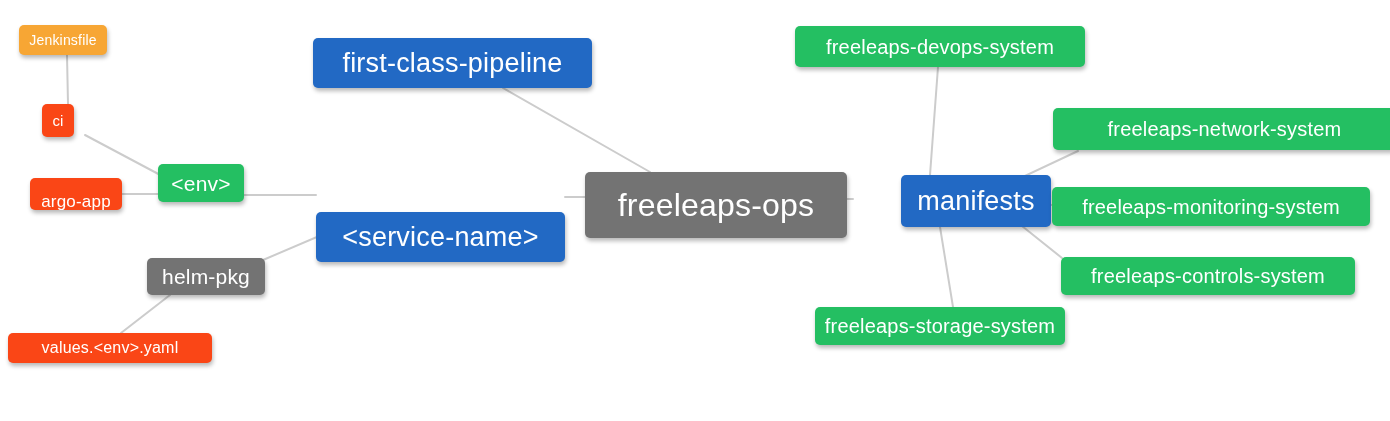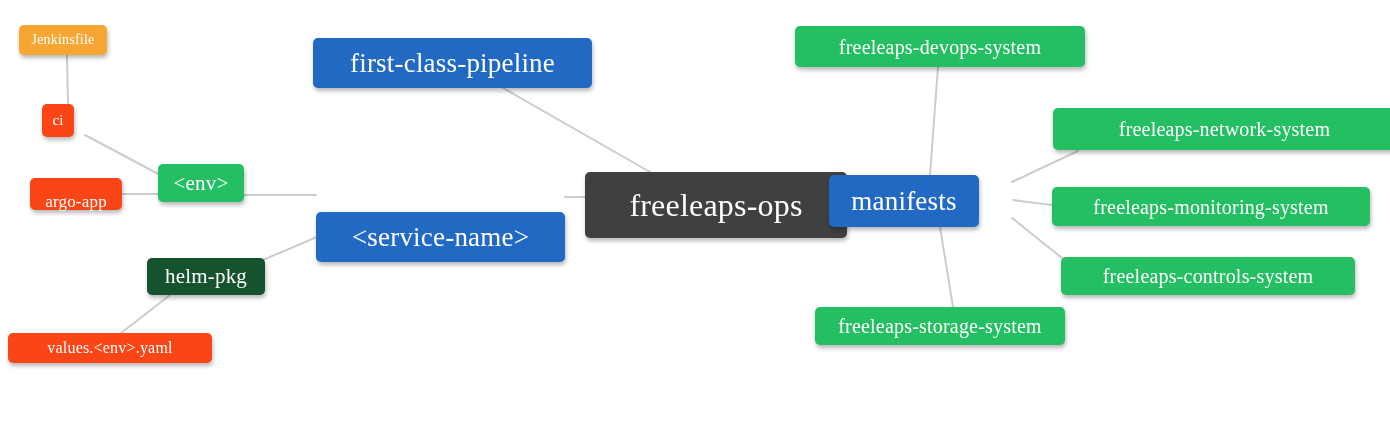--- a/index.html
+++ b/index.html
@@ -7,21 +7,20 @@
     padding: 0;
     background: #ffffff;
     font-family: "Liberation Sans", sans-serif;
   }
   #mindmap {
     position: relative;
     width: 1390px;
     height: 421px;
     background: #ffffff;
     overflow: hidden;
-    font-family: Liberation Serif, serif;
   }
   #edges {
     position: absolute;
     left: 0;
     top: 0;
     width: 1390px;
     height: 421px;
   }
   .node {
     position: absolute;
@@ -64,36 +63,36 @@
       </div>
       <div class="node" style="left: 42px; top: 104px; width: 32px; height: 33px; background: rgb(250, 70, 22); font-size: 15px;">
         <span>ci</span>
       </div>
       <div class="node" style="left: 30px; top: 178px; width: 92px; height: 32px; background: rgb(250, 70, 22); font-size: 17px; align-items: flex-end;">
         <span>argo-app</span>
       </div>
       <div class="node" style="left: 158px; top: 164px; width: 86px; height: 38px; background: rgb(36, 191, 98); font-size: 21px;">
         <span>&lt;env&gt;</span>
       </div>
-      <div class="node" style="left: 147px; top: 258px; width: 118px; height: 37px; background: #14532d; font-size: 21px;">
+      <div class="node" style="left: 147px; top: 258px; width: 118px; height: 37px; background: #737373; font-size: 21px;">
         <span>helm-pkg</span>
       </div>
       <div class="node" style="left: 8px; top: 333px; width: 204px; height: 30px; background: rgb(250, 70, 22); font-size: 16px;">
         <span>values.&lt;env&gt;.yaml</span>
       </div>
       <div class="node" style="left: 313px; top: 38px; width: 279px; height: 50px; background: rgb(34, 105, 196); font-size: 27px;">
         <span>first-class-pipeline</span>
       </div>
       <div class="node" style="left: 316px; top: 172px; width: 249px; height: 50px; background: rgb(34, 105, 196); font-size: 27px; margin-top: 40px;">
         <span>&lt;service-name&gt;</span>
       </div>
-      <div class="node" style="left: 585px; top: 172px; width: 262px; height: 66px; background: #404040; font-size: 32px;">
+      <div class="node" style="left: 585px; top: 172px; width: 262px; height: 66px; background: #737373; font-size: 32px;">
         <span>freeleaps-ops</span>
       </div>
-      <div class="node" style="left: 829px; top: 175px; width: 150px; height: 52px; background: rgb(34, 105, 196); font-size: 27px;">
+      <div class="node" style="left: 901px; top: 175px; width: 150px; height: 52px; background: rgb(34, 105, 196); font-size: 27px;">
         <span>manifests</span>
       </div>
       <div class="node" style="left: 795px; top: 26px; width: 290px; height: 41px; background: rgb(36, 191, 98); font-size: 20px;">
         <span>freeleaps-devops-system</span>
       </div>
       <div class="node" style="left: 1053px; top: 108px; width: 343px; height: 42px; background: rgb(36, 191, 98); font-size: 20px;">
         <span>freeleaps-network-system</span>
       </div>
       <div class="node" style="left: 1052px; top: 187px; width: 318px; height: 39px; background: rgb(36, 191, 98); font-size: 20px;">
         <span>freeleaps-monitoring-system</span>

